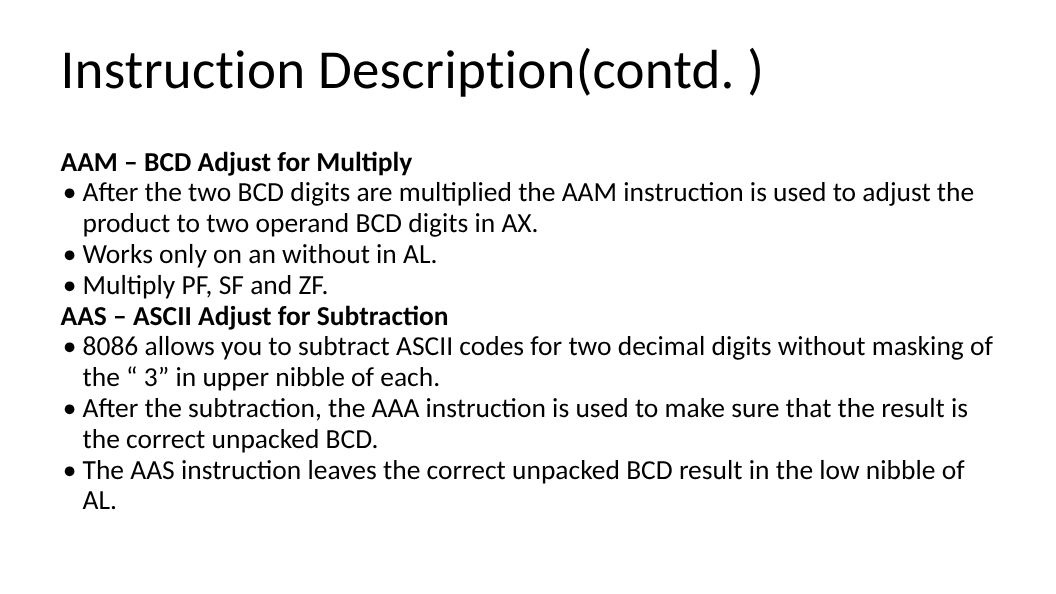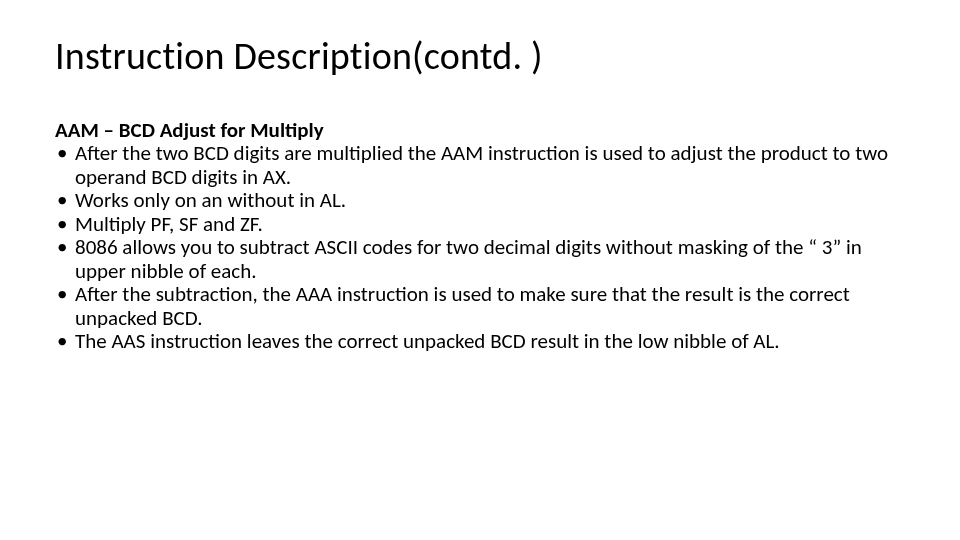--- a/index.html
+++ b/index.html
@@ -11,28 +11,28 @@
     font-family: "Calibri", "Segoe UI", Arial, sans-serif;
     color: #000;
   }
   .slide {
     box-sizing: border-box;
     width: 960px;
     height: 540px;
     padding: 35px 55px 0 55px;
   }
   .title {
-    font-size: 38px;
+    font-size: 50px;
     font-weight: 400;
     letter-spacing: 0.2px;
     margin: 0 0 40px 0;
     line-height: 1.15;
   }
   .body {
-    font-size: 21px;
+    font-size: 25px;
     line-height: 1.12;
   }
   .subhead {
     font-weight: 700;
     margin: 0;
   }
   .bullet-row {
     display: flex;
     align-items: flex-start;
     margin: 0;
@@ -62,20 +62,21 @@
     </div>
     <div class="bullet-row">
       <div class="bullet-mark">•</div>
       <div class="bullet-text">Works only on an without in AL.</div>
     </div>
     <div class="bullet-row">
       <div class="bullet-mark">•</div>
       <div class="bullet-text">Multiply PF, SF and ZF.</div>
     </div>
 
+    <div class="subhead">AAS – ASCII Adjust for Subtraction</div>
     <div class="bullet-row">
       <div class="bullet-mark">•</div>
       <div class="bullet-text">8086 allows you to subtract ASCII codes for two decimal digits without masking of the “ 3” in upper nibble of each.</div>
     </div>
     <div class="bullet-row">
       <div class="bullet-mark">•</div>
       <div class="bullet-text">After the subtraction, the AAA instruction is used to make sure that the result is the correct unpacked BCD.</div>
     </div>
     <div class="bullet-row">
       <div class="bullet-mark">•</div>

